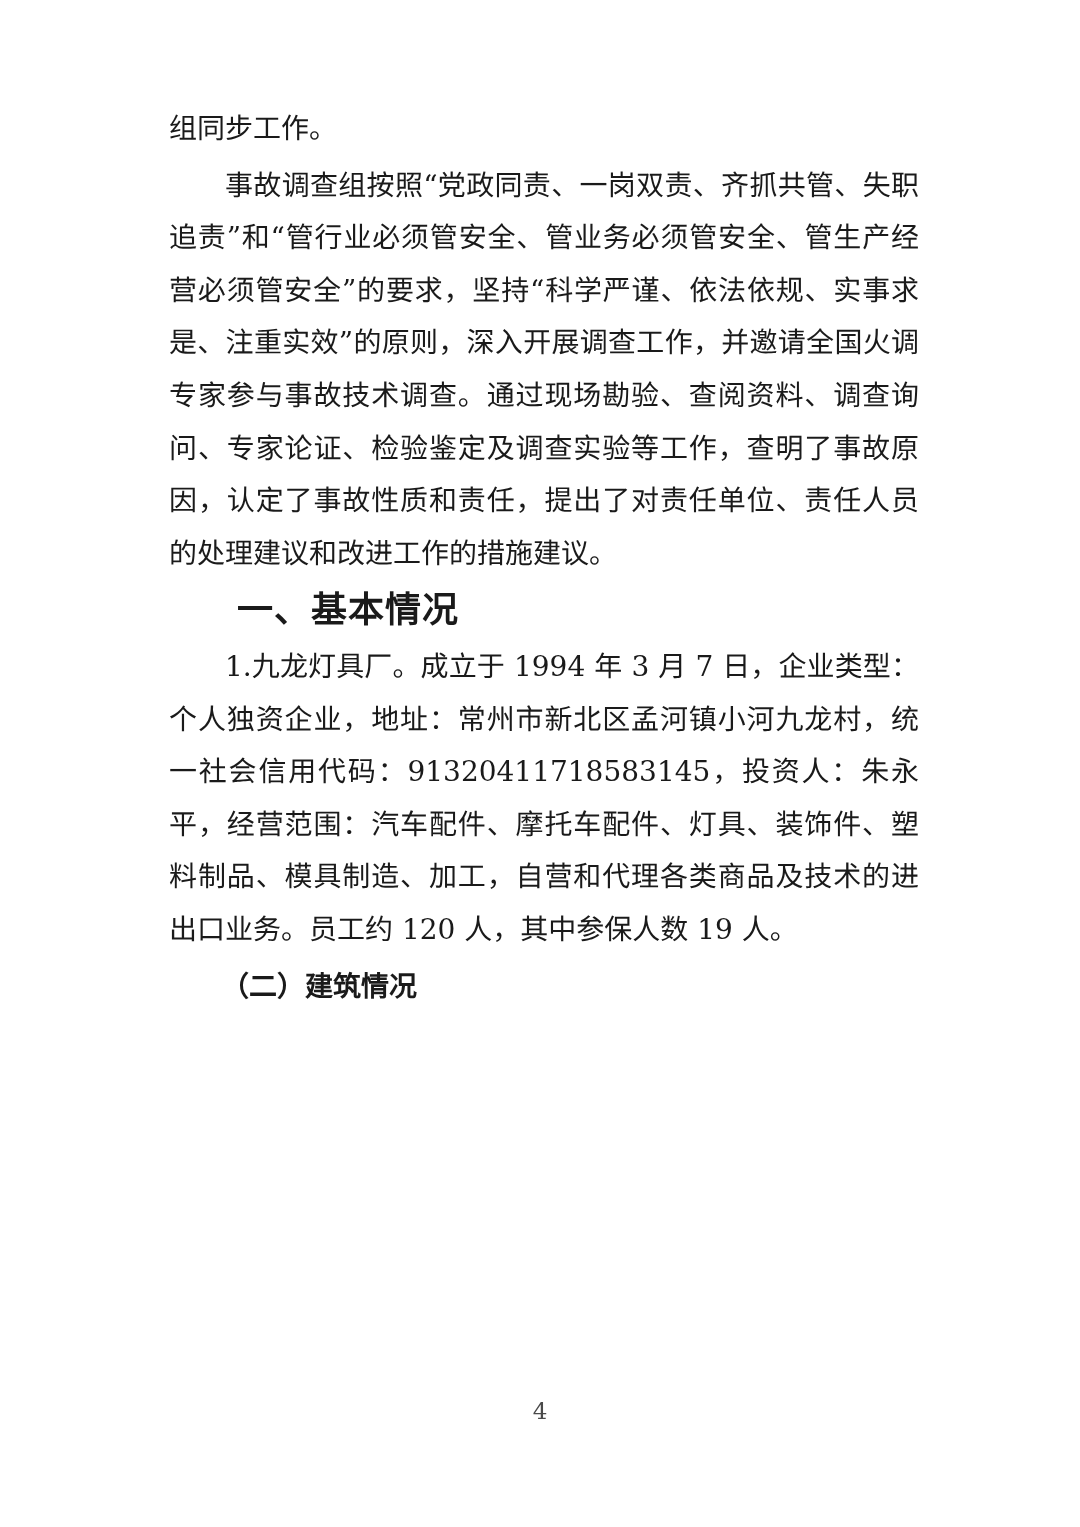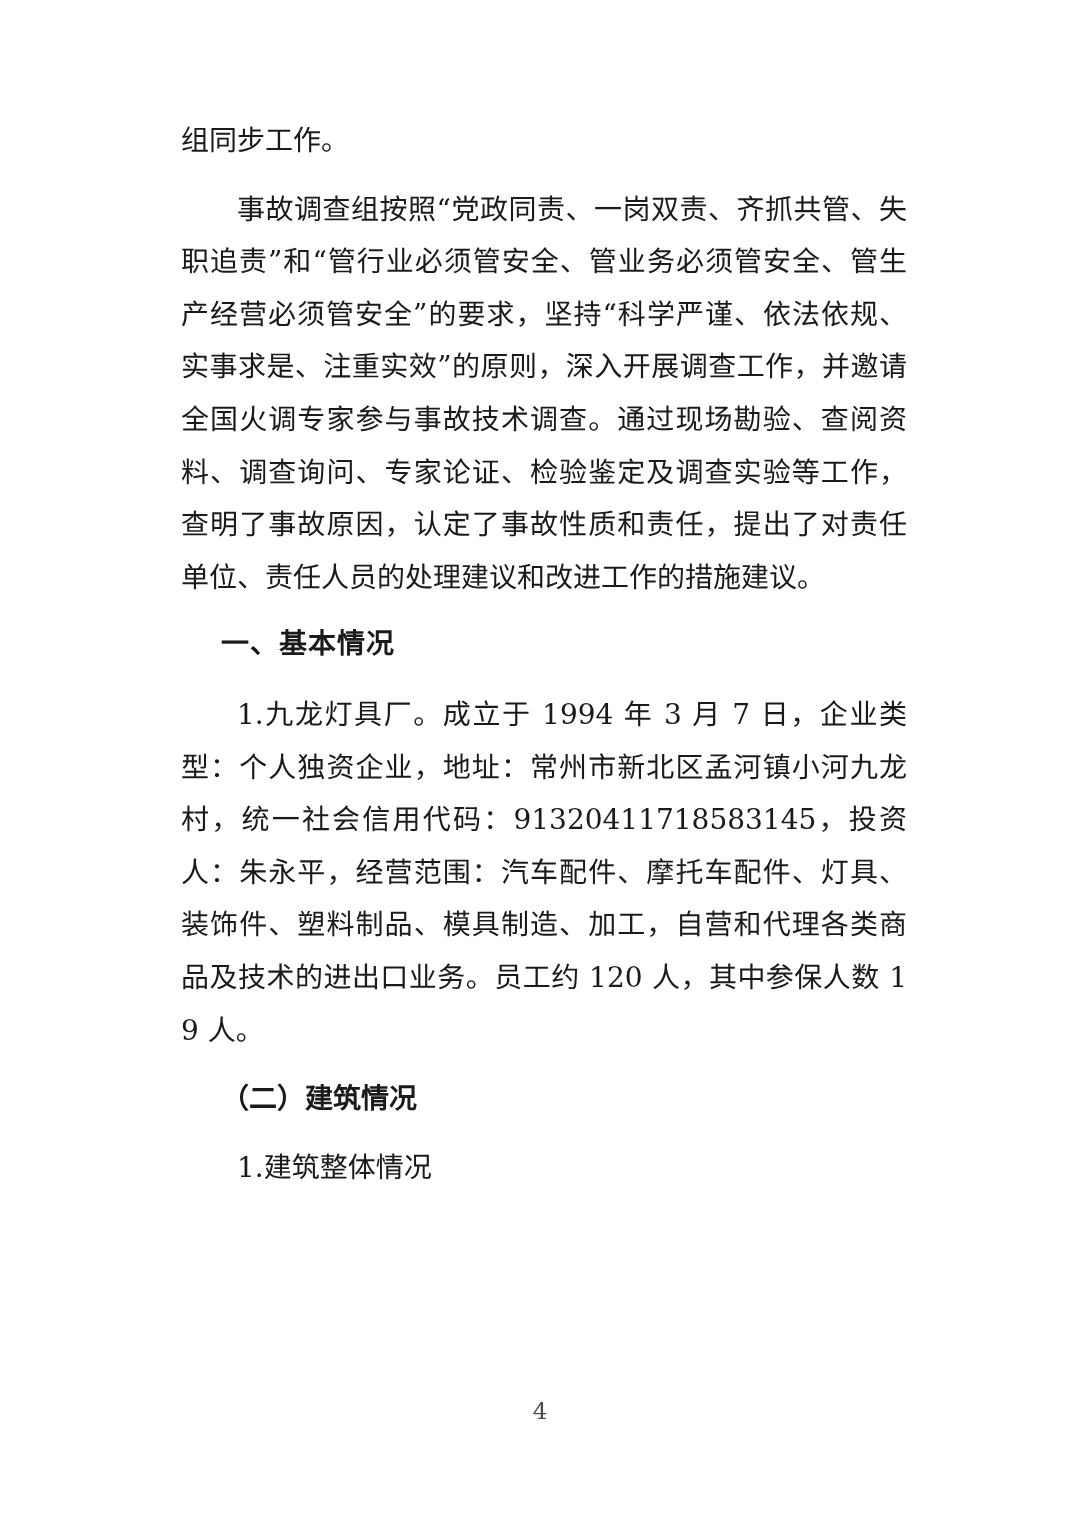--- a/index.html
+++ b/index.html
@@ -17,36 +17,36 @@
     font-family: "DejaVu Serif", "Liberation Serif", serif;
     overflow: hidden;
   }
   .body-text {
     position: absolute;
     left: 165px;
     right: 157px;
     top: 99px;
   }
   .para {
-    margin: 16px;
+    margin: 4px;
     font-size: 28px;
     line-height: 52.6px;
     text-align: justify;
     text-justify: inter-ideograph;
     text-align-last: left;
     word-break: break-all;
   }
   .indent {
     text-indent: 2em;
   }
   .h-section {
     margin: 0;
-    font-family: Liberation Mono, monospace;
+    font-family: Liberation Sans, sans-serif;
     font-weight: bold;
-    font-size: 28px;
+    font-size: 36px;
     line-height: 52.6px;
     text-indent: 2em;
     letter-spacing: 1px;
   }
   .h-sub {
     margin: 0;
     font-weight: 600;
     font-size: 28px;
     line-height: 52.6px;
     text-indent: 2em;
@@ -65,16 +65,15 @@
 </head>
 <body>
 
 <div class="page">
   <div class="body-text">
     <p class="para">组同步工作。</p>
     <p class="para indent">事故调查组按照“党政同责、一岗双责、齐抓共管、失职追责”和“管行业必须管安全、管业务必须管安全、管生产经营必须管安全”的要求，坚持“科学严谨、依法依规、实事求是、注重实效”的原则，深入开展调查工作，并邀请全国火调专家参与事故技术调查。通过现场勘验、查阅资料、调查询问、专家论证、检验鉴定及调查实验等工作，查明了事故原因，认定了事故性质和责任，提出了对责任单位、责任人员的处理建议和改进工作的措施建议。</p>
     <h2 class="h-section">一、基本情况</h2>
     <p class="para indent">1.九龙灯具厂。成立于 1994 年 3 月 7 日，企业类型：个人独资企业，地址：常州市新北区孟河镇小河九龙村，统一社会信用代码：91320411718583145，投资人：朱永平，经营范围：汽车配件、摩托车配件、灯具、装饰件、塑料制品、模具制造、加工，自营和代理各类商品及技术的进出口业务。员工约 120 人，其中参保人数 19 人。</p>
     <h3 class="h-sub">（二）建筑情况</h3>
-    <p class="para indent">1.建筑整体情况</p>
   </div>
   <div class="footer">4</div>
 </div>
 
 </body></html>

